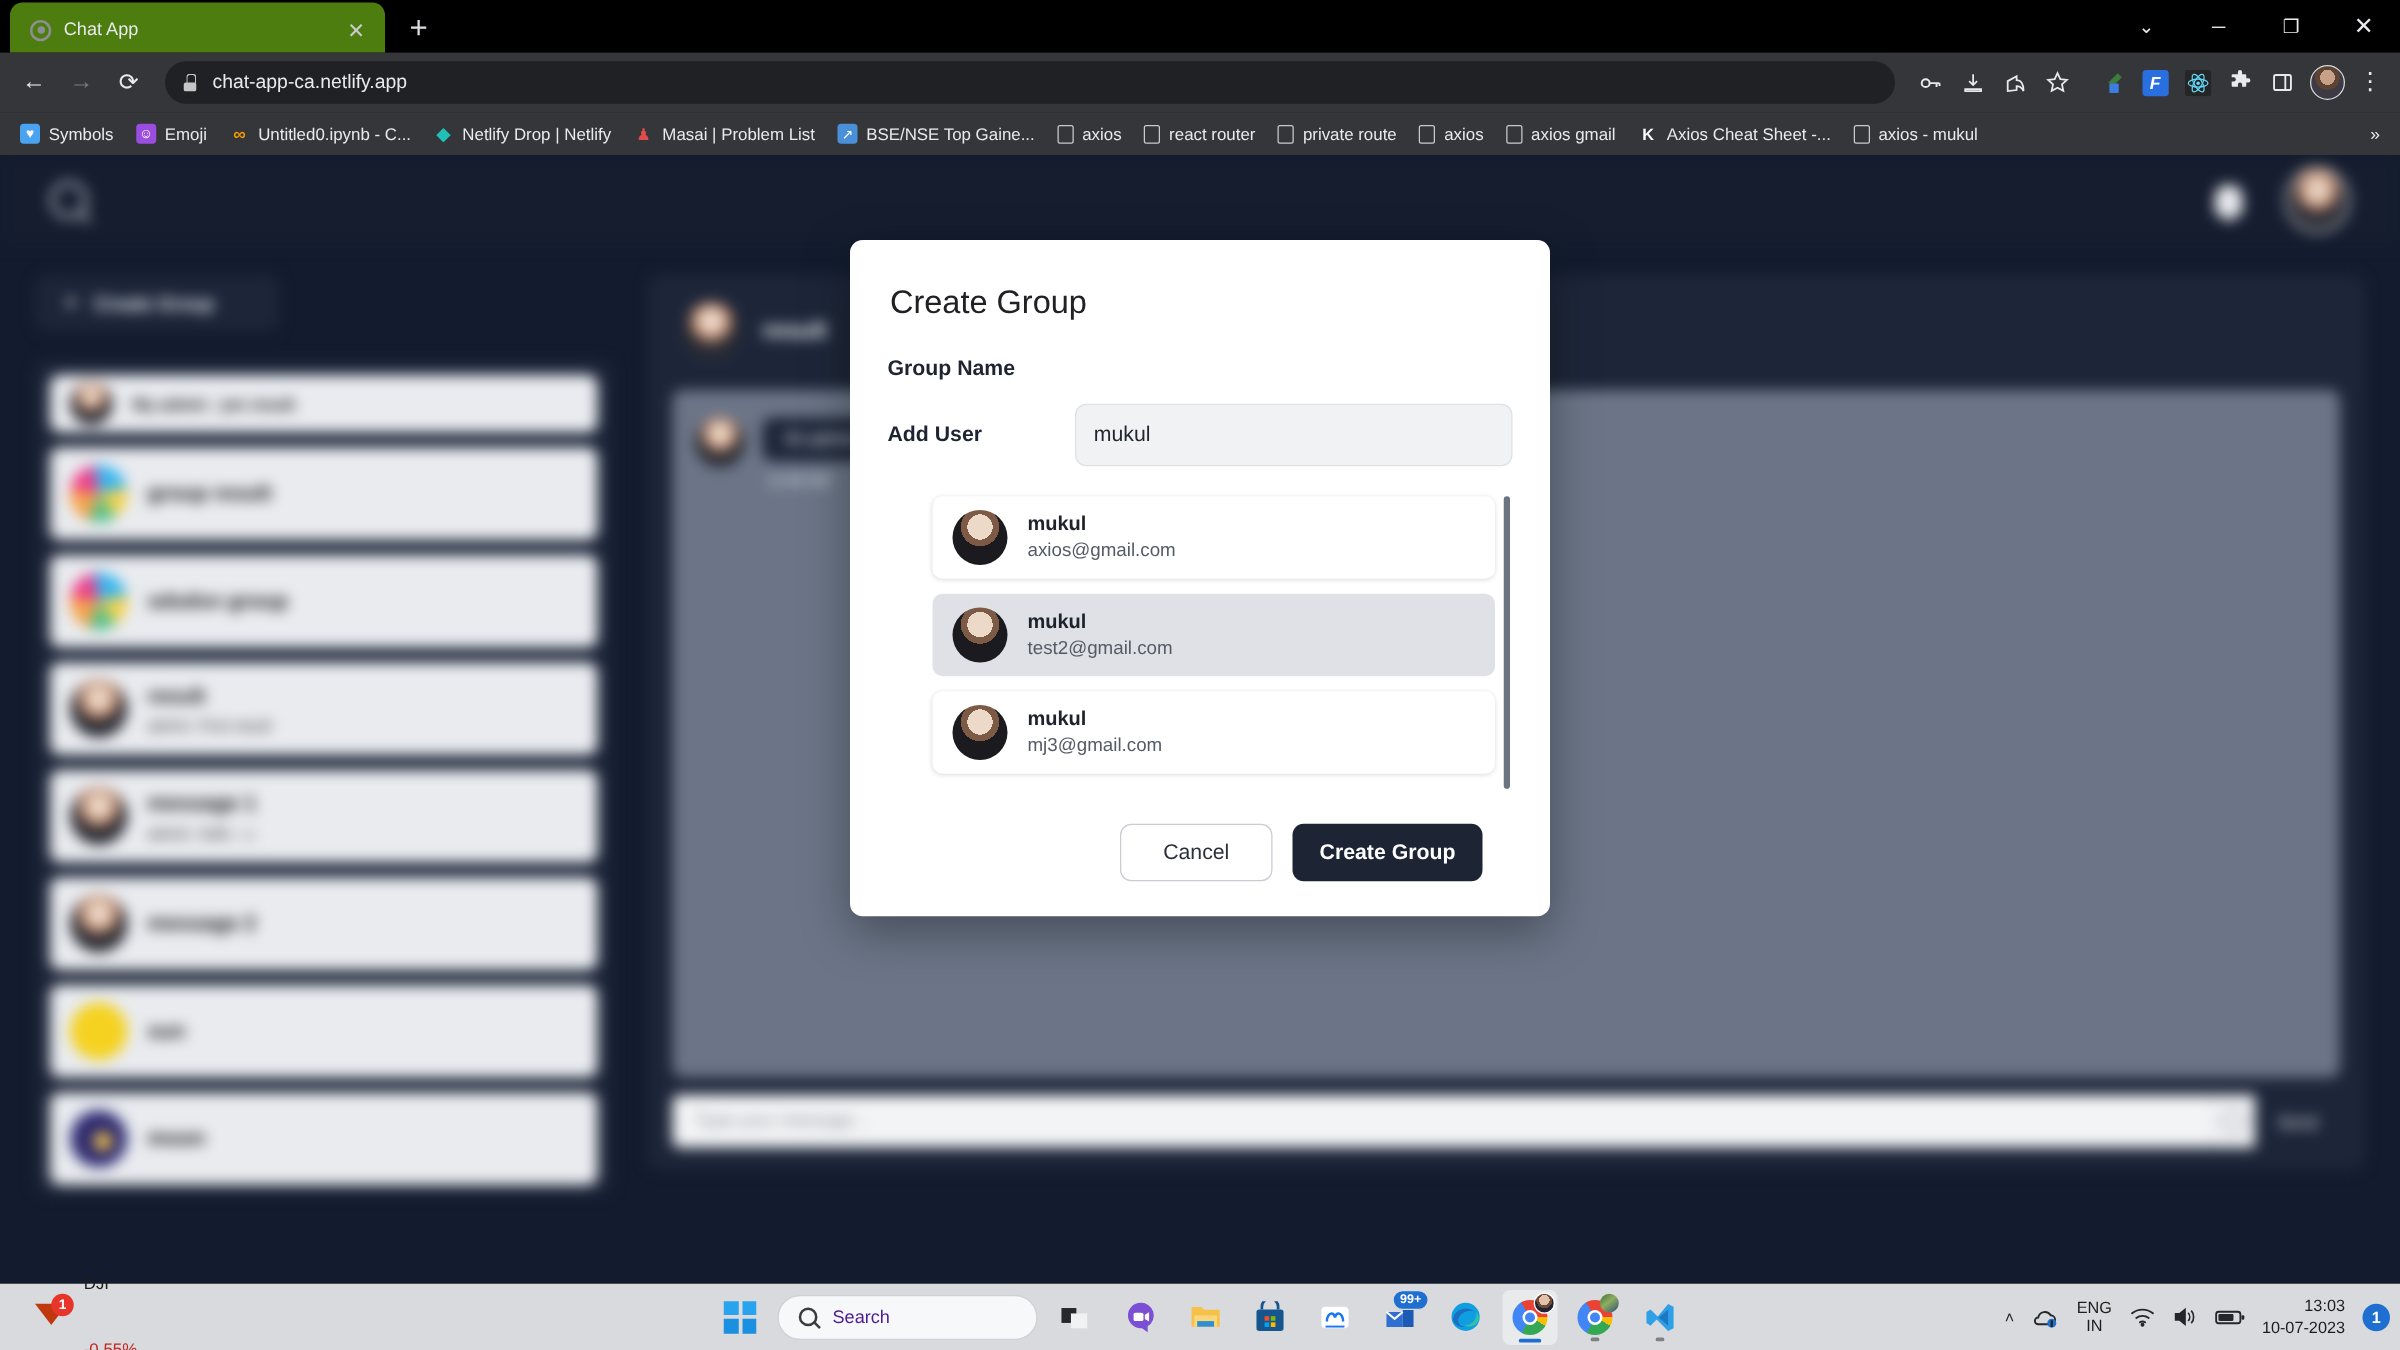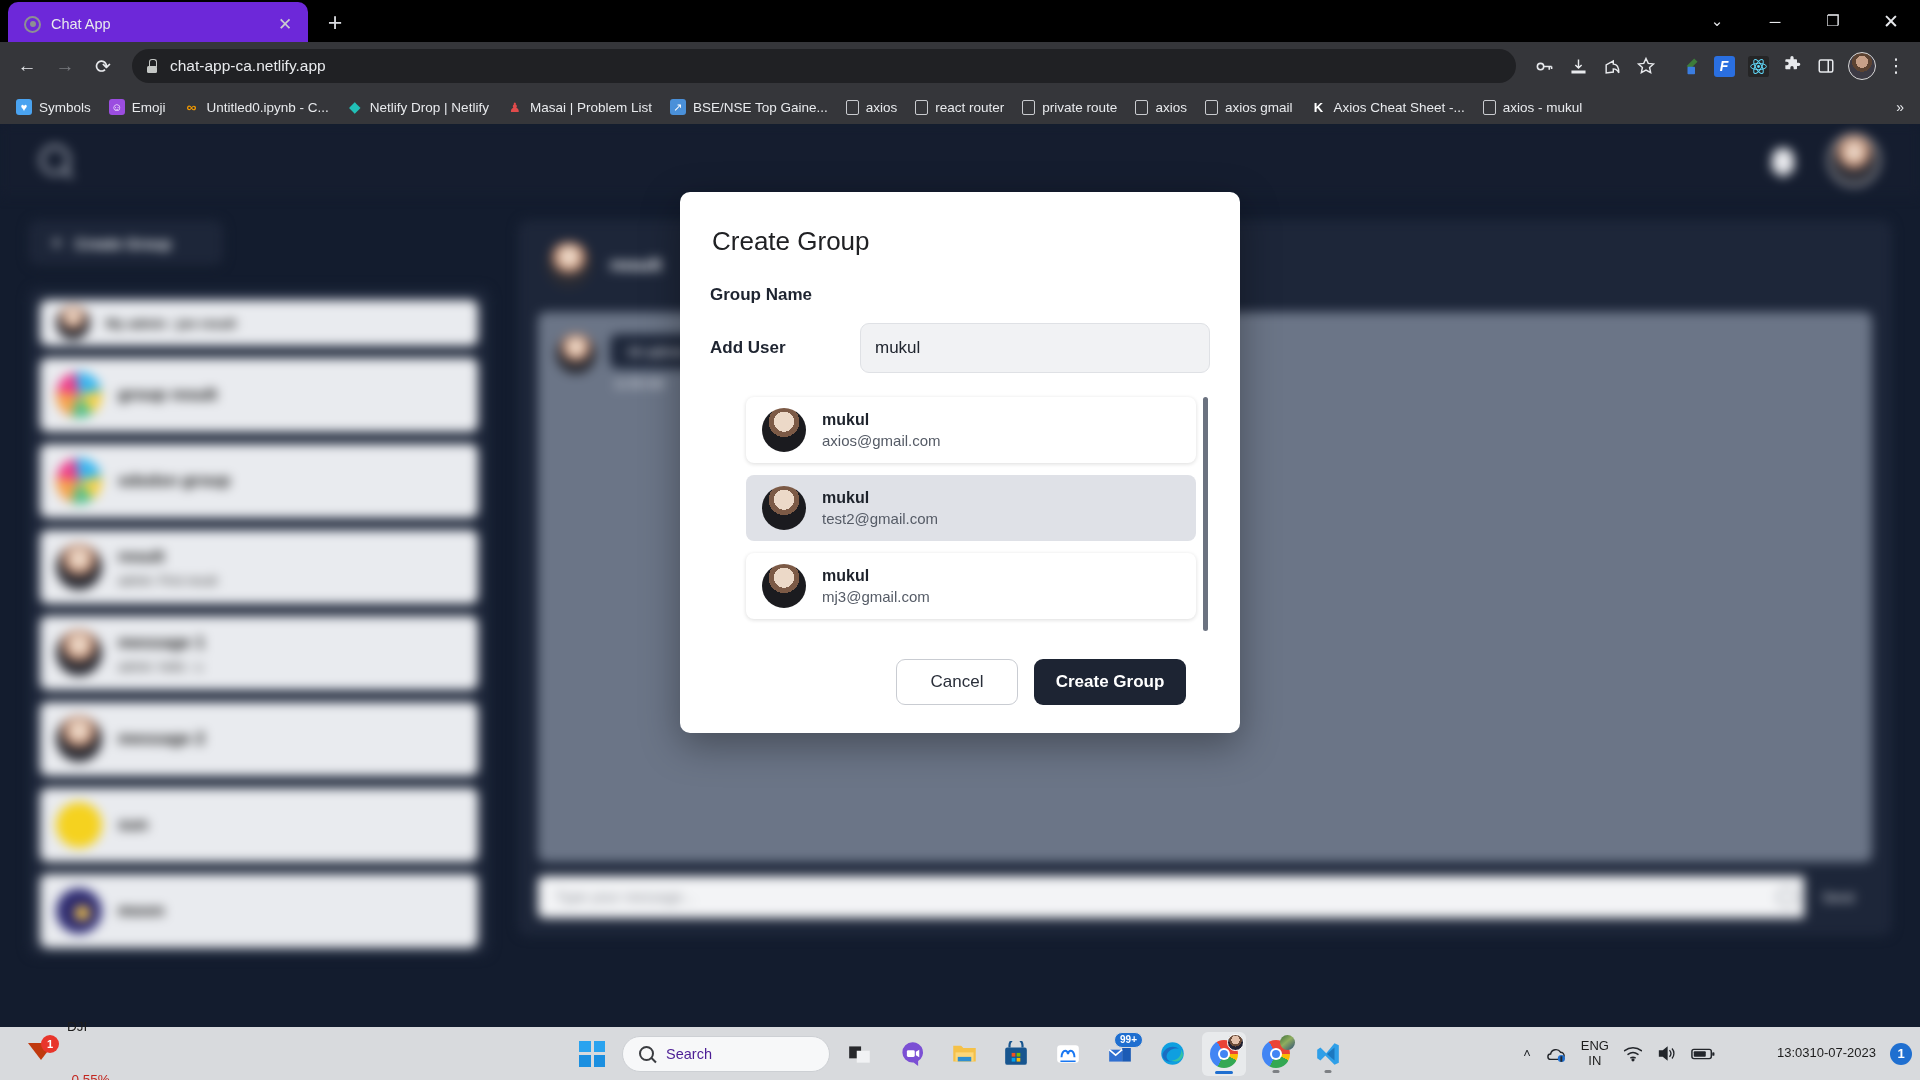--- a/index.html
+++ b/index.html
@@ -12,21 +12,21 @@
 
   
   .browser { width: 1920px; height: 1027px; background: #202124; position: relative; }
 
   
   .tabstrip {
     height: 42px; background: #000000;
     display: flex; align-items: flex-end; padding-left: 8px; position: relative;
   }
   .tab {
-    width: 300px; height: 40px; background: #6d28d9;
+    width: 300px; height: 40px; background: #4d7c0f;
     border-radius: 10px 10px 0 0;
     display: flex; align-items: center; padding: 4px 10px 0 16px; gap: 10px;
     position: relative;
   }
   .tab-favicon {
     width: 17px; height: 17px; border-radius: 50%;
     border: 2px solid #8d8f93; display: flex; align-items: center;
     justify-content: center; flex: 0 0 auto;
   }
   .tab-favicon i { width: 6px; height: 6px; border-radius: 50%; background: #8d8f93; display:block; }
@@ -235,22 +235,22 @@
   .chrome-ico::after { content:""; position:absolute; inset: 8px; border-radius: 50%; background: #fff; }
   .chrome-ico::before { content:""; position:absolute; inset: 10px; border-radius: 50%; background: #4285f4; z-index: 2; }
   .chrome-badge { position: absolute; right: 2px; top: 2px; width: 17px; height: 17px; border-radius: 50%;
       background: radial-gradient(circle at 50% 34%, #e3c1ab 0 34%, #6b4b38 34% 52%, #223 52% 100%);
       border: 1.5px solid #fff; z-index: 3; }
 
   .tb-right { position: absolute; right: 8px; display: flex; align-items: center; gap: 14px; }
   .tr-ico { display: flex; align-items: center; justify-content: center; color: #23262b; font-size: 15px; }
   .lang { display: flex; flex-direction: column; align-items: center; line-height: 1.15;
           font-size: 13px; color: #1d1d1d; }
-  .clock { display: flex; flex-direction: row; align-items: flex-end; line-height: 1.3;
-           font-size: 13px; color: #1d1d1d; margin-left: 48px; }
+  .clock { display: flex; flex-direction: column; align-items: flex-end; line-height: 1.3;
+           font-size: 13px; color: #1d1d1d; }
   .notif-dot { width: 22px; height: 22px; border-radius: 50%; background: #1f6fd0; color: #fff;
        font-size: 13px; font-weight: 700; display: flex; align-items: center; justify-content: center; }
 </style>
 </head>
 <body>
 
 <div class="browser">
 
   <div class="tabstrip">
     <div class="tab">

